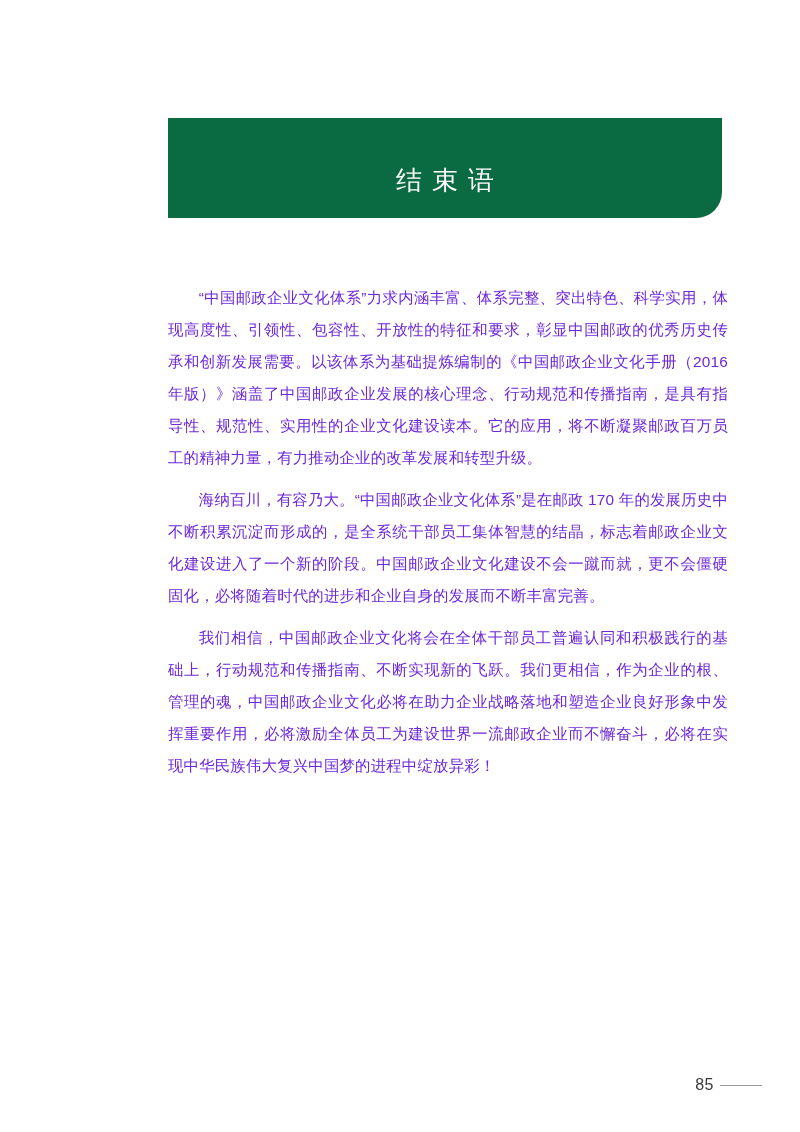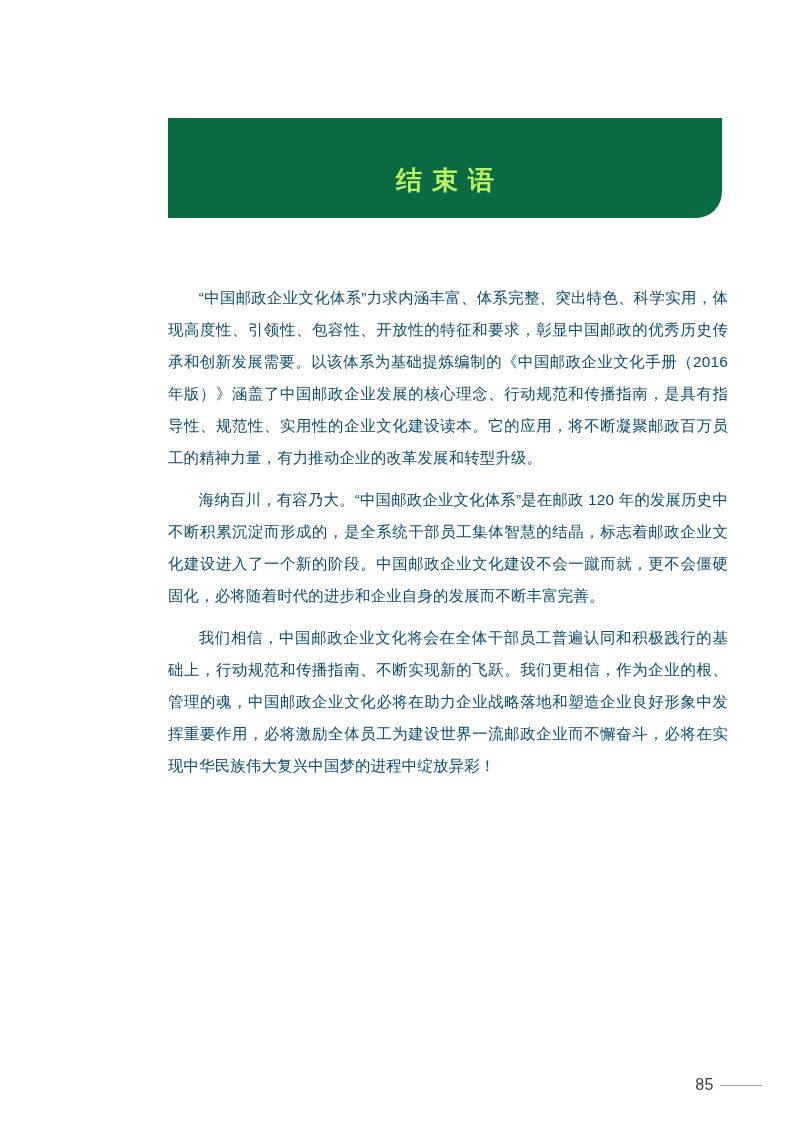--- a/index.html
+++ b/index.html
@@ -29,38 +29,38 @@
     width: 554px;
     height: 100px;
     background: #0a6b43;
     border-top-right-radius: 0px;
     border-bottom-right-radius: 26px;
     display: flex;
     align-items: center;
     justify-content: center;
   }
   .header-title {
-    color: #bef264;
+    color: #ffffff;
     font-size: 26px;
     letter-spacing: 10px;
     text-indent: 10px;
-    font-weight: bold;
+    font-weight: normal;
     line-height: 1;
     margin-top: 24px;
   }
   .content {
     position: absolute;
     left: 168px;
     top: 282px;
     width: 560px;
   }
   .para {
     font-size: 15.4px;
     line-height: 32px;
-    color: #0c4a6e;
+    color: #6d28d9;
     text-align: justify;
     text-justify: inter-ideograph;
     margin: 0 0 10px 0;
     text-indent: 2em;
     letter-spacing: 0.2px;
   }
   .page-number-wrap {
     position: absolute;
     right: 38px;
     bottom: 38px;
@@ -84,21 +84,21 @@
 <body>
 
 <div class="page">
 
   <div class="header-band">
     <div class="header-title">结束语</div>
   </div>
 
   <div class="content">
     <p class="para">“中国邮政企业文化体系”力求内涵丰富、体系完整、突出特色、科学实用，体现高度性、引领性、包容性、开放性的特征和要求，彰显中国邮政的优秀历史传承和创新发展需要。以该体系为基础提炼编制的《中国邮政企业文化手册（2016年版）》涵盖了中国邮政企业发展的核心理念、行动规范和传播指南，是具有指导性、规范性、实用性的企业文化建设读本。它的应用，将不断凝聚邮政百万员工的精神力量，有力推动企业的改革发展和转型升级。</p>
-    <p class="para">海纳百川，有容乃大。“中国邮政企业文化体系”是在邮政 120 年的发展历史中不断积累沉淀而形成的，是全系统干部员工集体智慧的结晶，标志着邮政企业文化建设进入了一个新的阶段。中国邮政企业文化建设不会一蹴而就，更不会僵硬固化，必将随着时代的进步和企业自身的发展而不断丰富完善。</p>
+    <p class="para">海纳百川，有容乃大。“中国邮政企业文化体系”是在邮政 170 年的发展历史中不断积累沉淀而形成的，是全系统干部员工集体智慧的结晶，标志着邮政企业文化建设进入了一个新的阶段。中国邮政企业文化建设不会一蹴而就，更不会僵硬固化，必将随着时代的进步和企业自身的发展而不断丰富完善。</p>
     <p class="para">我们相信，中国邮政企业文化将会在全体干部员工普遍认同和积极践行的基础上，行动规范和传播指南、不断实现新的飞跃。我们更相信，作为企业的根、管理的魂，中国邮政企业文化必将在助力企业战略落地和塑造企业良好形象中发挥重要作用，必将激励全体员工为建设世界一流邮政企业而不懈奋斗，必将在实现中华民族伟大复兴中国梦的进程中绽放异彩！</p>
   </div>
 
   <div class="page-number-wrap">
     <span class="page-number">85</span>
     <span class="page-rule"></span>
   </div>
 
 </div>
 

